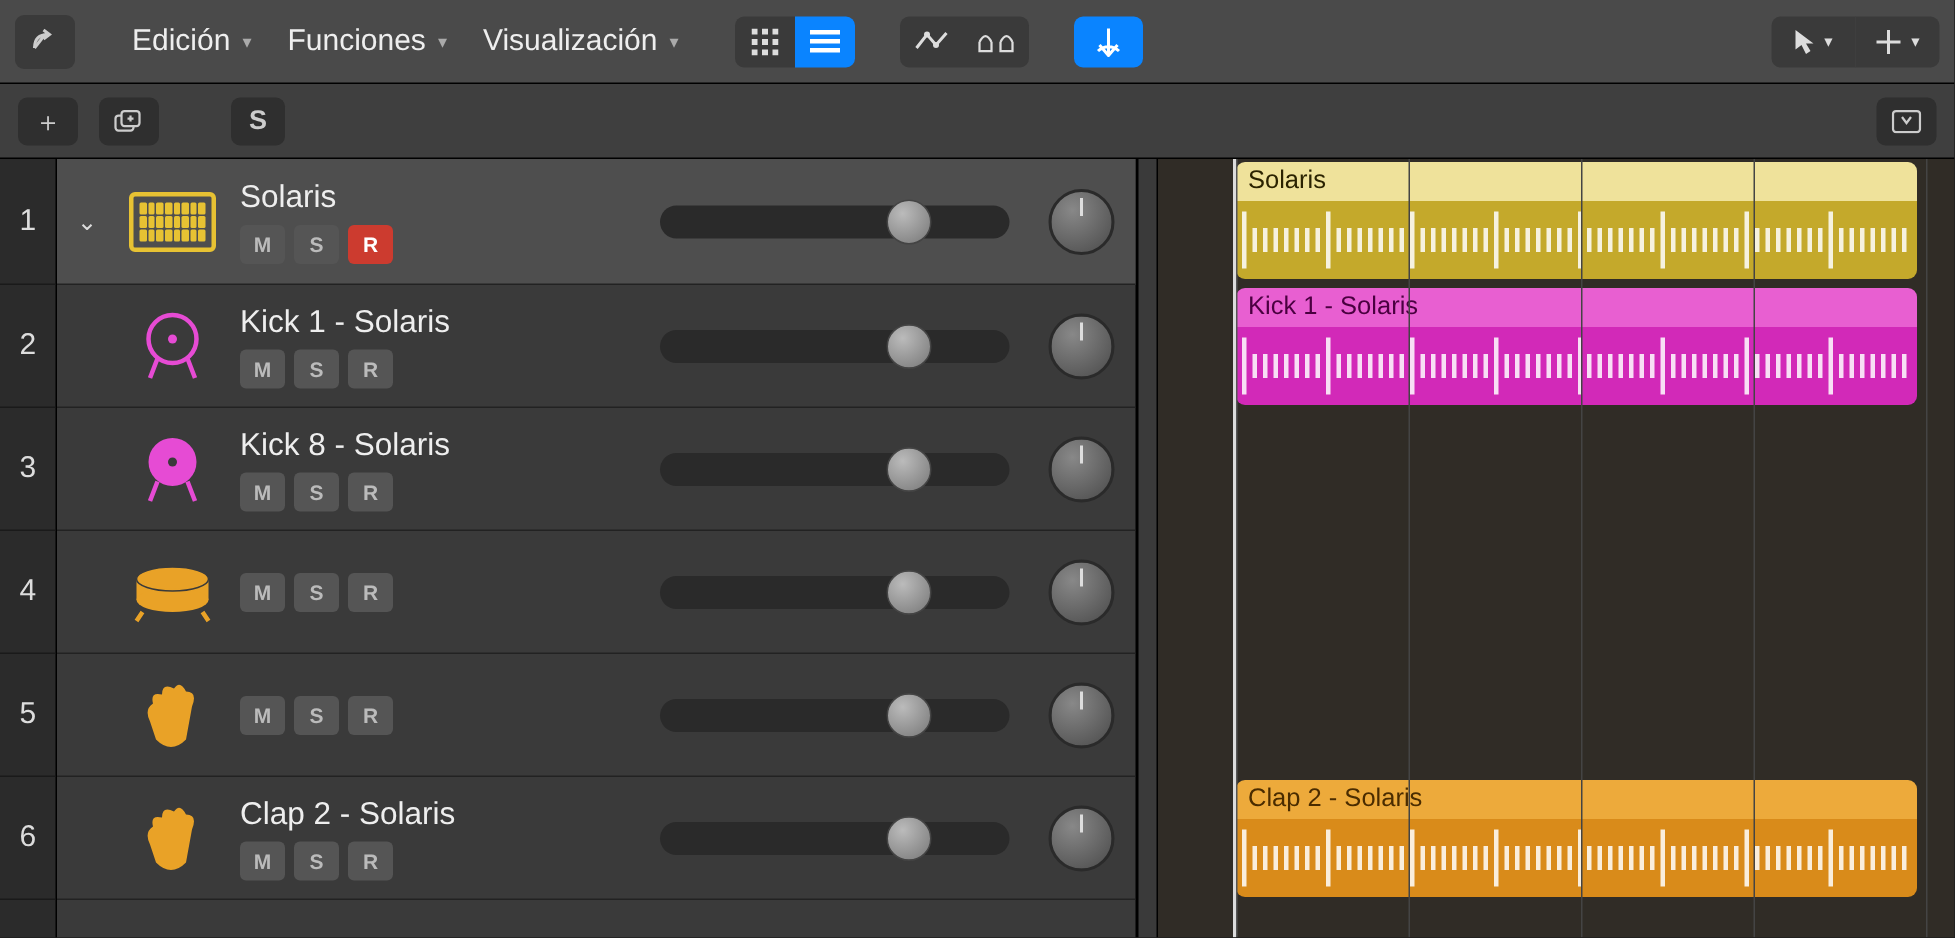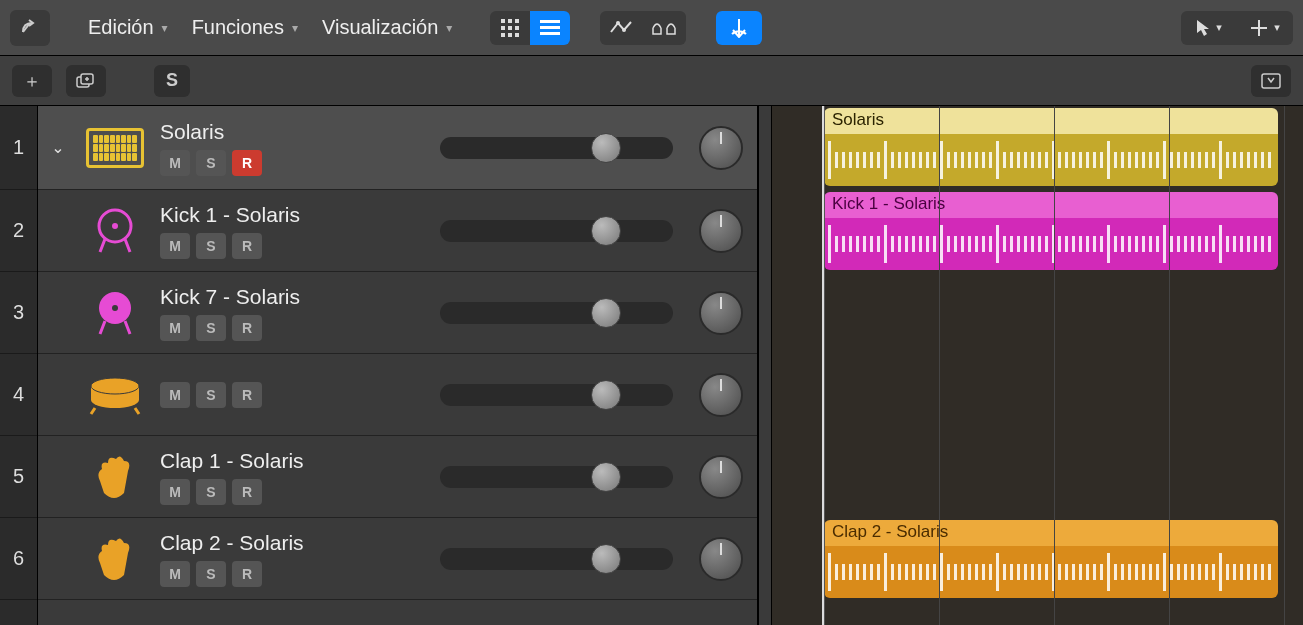--- a/index.html
+++ b/index.html
@@ -333,21 +333,21 @@
     <div class="track">
       <div style="width:24px"></div>
       <div class="icon-slot">
         <svg width="50" height="50" viewBox="0 0 50 50">
             <circle cx="25" cy="20" r="16" fill="#e64bd4"></circle>
             <circle cx="25" cy="20" r="3" fill="#3a3a3a"></circle>
             <path d="M15 33 L10 46 M35 33 L40 46" stroke="#e64bd4" stroke-width="3"></path>
           </svg>
       </div>
       <div class="info">
-        <div class="tname">Kick 7 - Solaris</div>
+        <div class="tname">Kick 8 - Solaris</div>
         <div class="btns">
           <button class="msr">M</button>
           <button class="msr">S</button>
           <button class="msr">R</button>
         </div>
       </div>
       <div class="slider">
           <div class="thumb"></div>
         </div>
       <div class="pan"></div>
@@ -378,21 +378,20 @@
     </div>
 
     <div class="track">
       <div style="width:24px"></div>
       <div class="icon-slot">
         <svg width="50" height="48" viewBox="0 0 50 48">
             <path d="M10 28 Q6 20 12 16 Q10 8 18 10 Q18 2 26 6 Q30 0 34 8 Q42 8 38 18 L34 40 Q24 50 14 40 Z" fill="#e9a227"></path>
           </svg>
       </div>
       <div class="info">
-        <div class="tname">Clap 1 - Solaris</div>
         <div class="btns">
           <button class="msr">M</button>
           <button class="msr">S</button>
           <button class="msr">R</button>
         </div>
       </div>
       <div class="slider">
           <div class="thumb"></div>
         </div>
       <div class="pan"></div>

